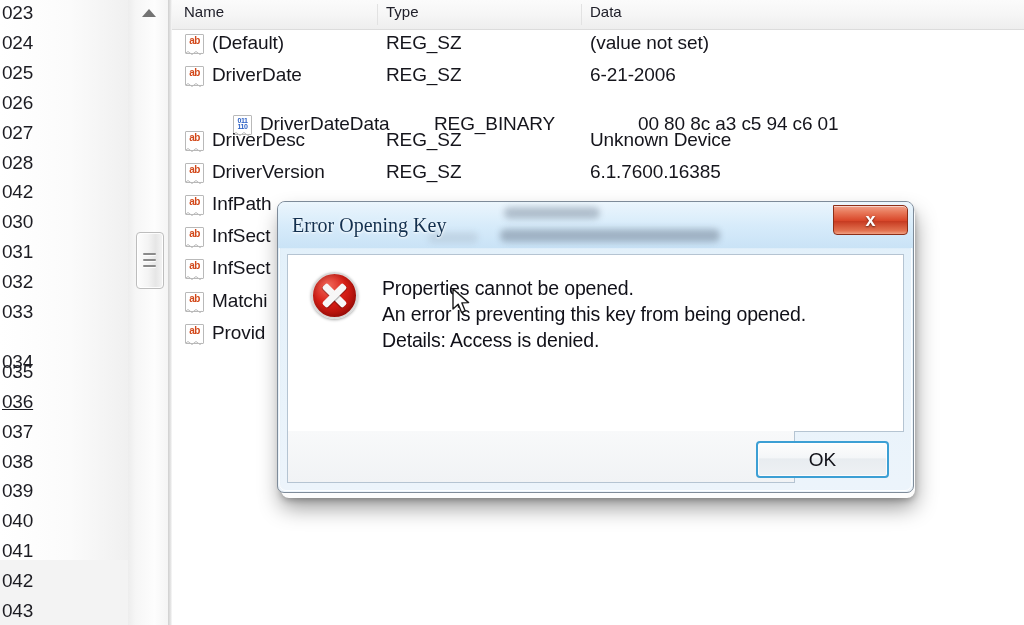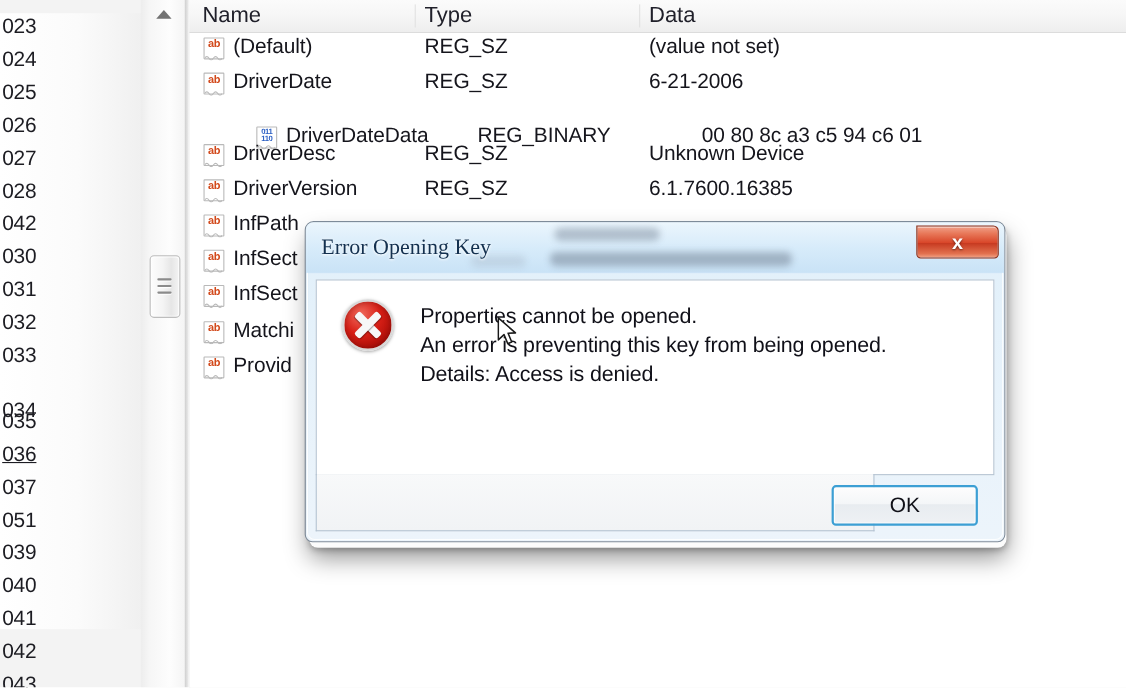--- a/index.html
+++ b/index.html
@@ -20,21 +20,21 @@
   #screen {
     position: absolute;
     inset: 0;
     background: #f3f3f3;
     overflow: hidden;
   }
 
   
   .tree-pane {
     position: absolute;
-    left: 0; top: 12px;
+    left: 0; top: 0;
     width: 128px; height: 560px;
     background: linear-gradient(to right, #ffffff 0%, #fbfbfb 55%, #f0f0f0 100%);
   }
   .tree-item {
     position: absolute;
     left: 2px;
     font-size: 19px;
     color: #1c1c22;
     letter-spacing: -0.2px;
     font-family: "Liberation Sans", sans-serif;
@@ -97,21 +97,21 @@
   .list-header {
     position: absolute;
     left: 0; top: 0;
     width: 852px; height: 29px;
     background: linear-gradient(to bottom, #fbfbfb 0%, #f6f6f6 50%, #eeeeee 100%);
     border-bottom: 1px solid #dcdcdc;
   }
   .list-header .col {
     position: absolute;
     top: 3px;
-    font-size: 20px;
+    font-size: 15px;
     color: #20202a;
     white-space: nowrap;
   }
   .hcol-name { left: 12px; }
   .hcol-type { left: 214px; }
   .hcol-data { left: 418px; }
   .col-sep {
     position: absolute;
     top: 4px;
     width: 1px; height: 21px;
@@ -357,21 +357,21 @@
         <div class="tree-item" style="top: 151.5px;">028</div>
         <div class="tree-item" style="top: 181.4px;">042</div>
         <div class="tree-item" style="top: 211.3px;">030</div>
         <div class="tree-item" style="top: 241.2px;">031</div>
         <div class="tree-item" style="top: 271.1px;">032</div>
         <div class="tree-item" style="top: 301px;">033</div>
         <div class="tree-item" style="top: 330.9px; margin-top: 20px;">034</div>
         <div class="tree-item" style="top: 360.8px;">035</div>
         <div class="tree-item" style="top: 390.7px; text-decoration: underline;">036</div>
         <div class="tree-item" style="top: 420.6px;">037</div>
-        <div class="tree-item" style="top: 450.5px;">051</div>
+        <div class="tree-item" style="top: 450.5px;">038</div>
         <div class="tree-item" style="top: 480.4px;">039</div>
         <div class="tree-item" style="top: 510.3px;">040</div>
         <div class="tree-item" style="top: 540.2px;">041</div>
         <div class="tree-item" style="top: 570.1px;">042</div>
         <div class="tree-item" style="top: 600px;">043</div>
       </div>
   </div>
 
   <div class="scroll-col">
     <div class="scroll-up-arrow"></div>

